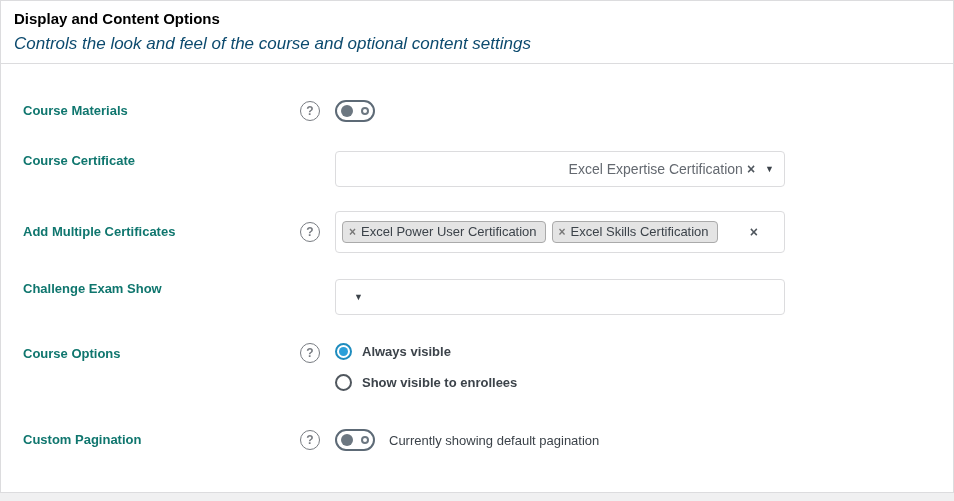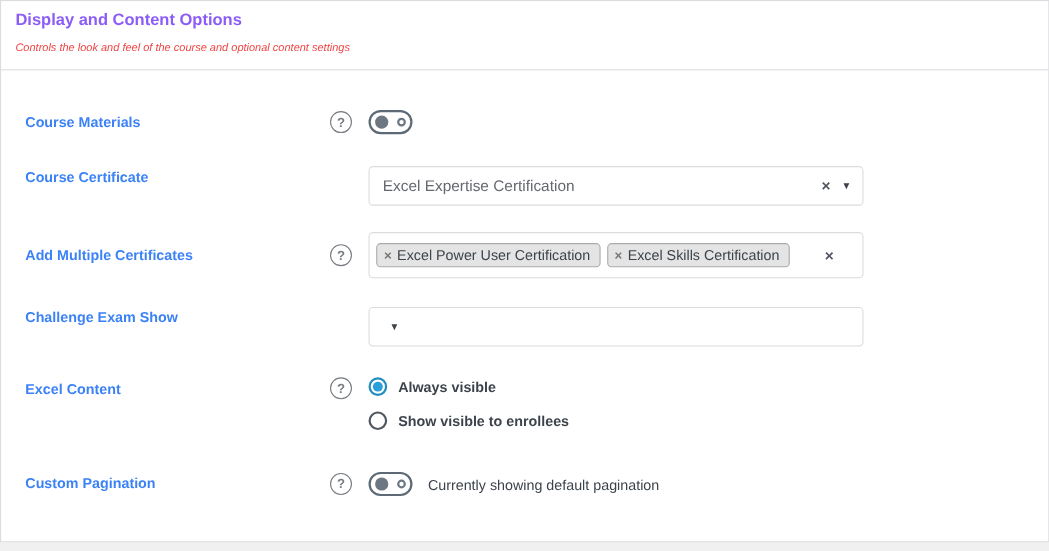--- a/index.html
+++ b/index.html
@@ -2,29 +2,29 @@
 <html><head>
 <meta charset="utf-8">
 <style>
   * { box-sizing: border-box; margin: 0; padding: 0; }
   body { font-family: "Liberation Sans", sans-serif; background: #f0f0f1; }
   .page { width: 954px; height: 501px; background: #f0f0f1; position: relative; overflow: hidden; }
   .card { width: 954px; height: 493px; background: #fff; border: 1px solid #dcdcde; }
 
   
   .card-header { padding: 9px 13px 0; }
-  .card-title { font-size: 15px; line-height: 18px; font-weight: bold; color: #8b5cf6; }
-  .card-subtitle { margin-top: 8px; font-size: 10px; line-height: 16px; font-style: italic; color: #ef4444; padding-bottom: 11px; }
+  .card-title { font-size: 15px; line-height: 18px; font-weight: bold; color: #000000; }
+  .card-subtitle { margin-top: 8px; font-size: 17px; line-height: 16px; font-style: italic; color: #0c4a6e; padding-bottom: 11px; }
   .card-header-divider { border-bottom: 1px solid #dcdcde; margin: 0 -13px 0; }
 
   
   .card-body { padding-top: 36px; }
   .row { display: flex; align-items: flex-start; padding-left: 22px; }
   .row.v-center { align-items: center; }
-  .row-label { width: 277px; font-size: 13px; line-height: 16px; font-weight: bold; color: #3b82f6; }
+  .row-label { width: 277px; font-size: 13px; line-height: 16px; font-weight: bold; color: #0f766e; }
   .pt2 { padding-top: 2px; }
   .pt3 { padding-top: 3px; }
   .help-slot { width: 35px; display: flex; }
   .help-icon { width: 20px; height: 20px; border: 1px solid #787c82; border-radius: 50%;
     color: #787c82; font-size: 12px; font-weight: bold; display: inline-flex;
     align-items: center; justify-content: center; cursor: pointer; background: #fff; }
   .self-center { align-self: center; }
   .control { width: 450px; }
 
   
@@ -33,21 +33,21 @@
 
   
   .toggle { width: 40px; height: 22px; border: 2px solid #5d6a76; border-radius: 12px; background: #fff;
     display: inline-flex; align-items: center; justify-content: space-between; padding: 0 4px; cursor: pointer; }
   .toggle-knob { width: 12px; height: 12px; border-radius: 50%; background: #6c7781; }
   .toggle-dot { width: 8px; height: 8px; border-radius: 50%; border: 2px solid #6c7781; background: #fff; }
 
   
   .select { height: 36px; border: 1px solid #dcdcde; border-radius: 4px; background: #fff;
     display: flex; align-items: center; padding: 0 10px 0 12px; cursor: pointer; }
-  .select-value { flex: 1; font-size: 14px; color: #646970; white-space: nowrap; overflow: hidden; }
+  .select-value { flex: 1; font-size: 14px; color: #646970; white-space: nowrap; overflow: hidden; text-align: right; }
   .select-value.placeholder { color: #8c8f94; }
   .clear-x { font-size: 14px; font-weight: bold; color: #50575e; padding: 0 4px; cursor: pointer; line-height: 1; }
   .arrow { font-size: 9px; color: #3c434a; margin-left: 6px; line-height: 1; }
 
   
   .multiselect { min-height: 42px; border: 1px solid #dcdcde; border-radius: 4px; background: #fff;
     display: flex; align-items: center; padding: 0 22px 0 6px; cursor: text; }
   .tag { display: inline-flex; align-items: center; background: #e4e4e4; border: 1px solid #aaa;
     border-radius: 4px; padding: 2px 8px 3px 6px; margin-right: 6px; font-size: 13px; color: #3c434a; }
   .tag-x { color: #777; font-weight: bold; font-size: 12px; margin-right: 5px; cursor: pointer; line-height: 1; }
@@ -131,21 +131,21 @@
         <div class="row-label pt2">Challenge Exam Show</div>
         <div class="help-slot"></div>
         <div class="control">
           <div class="select">
             <span class="arrow">▼</span>
           </div>
         </div>
       </div>
 
       <div class="row mb38">
-        <div class="row-label pt3">Excel Content</div>
+        <div class="row-label pt3">Course Options</div>
         <div class="help-slot">
           <span class="help-icon">
               <span>?</span>
             </span>
         </div>
         <div class="control">
           <div class="radio-group">
             <div class="radio-option">
               <span class="radio selected">
                   <span class="radio-dot"></span>

